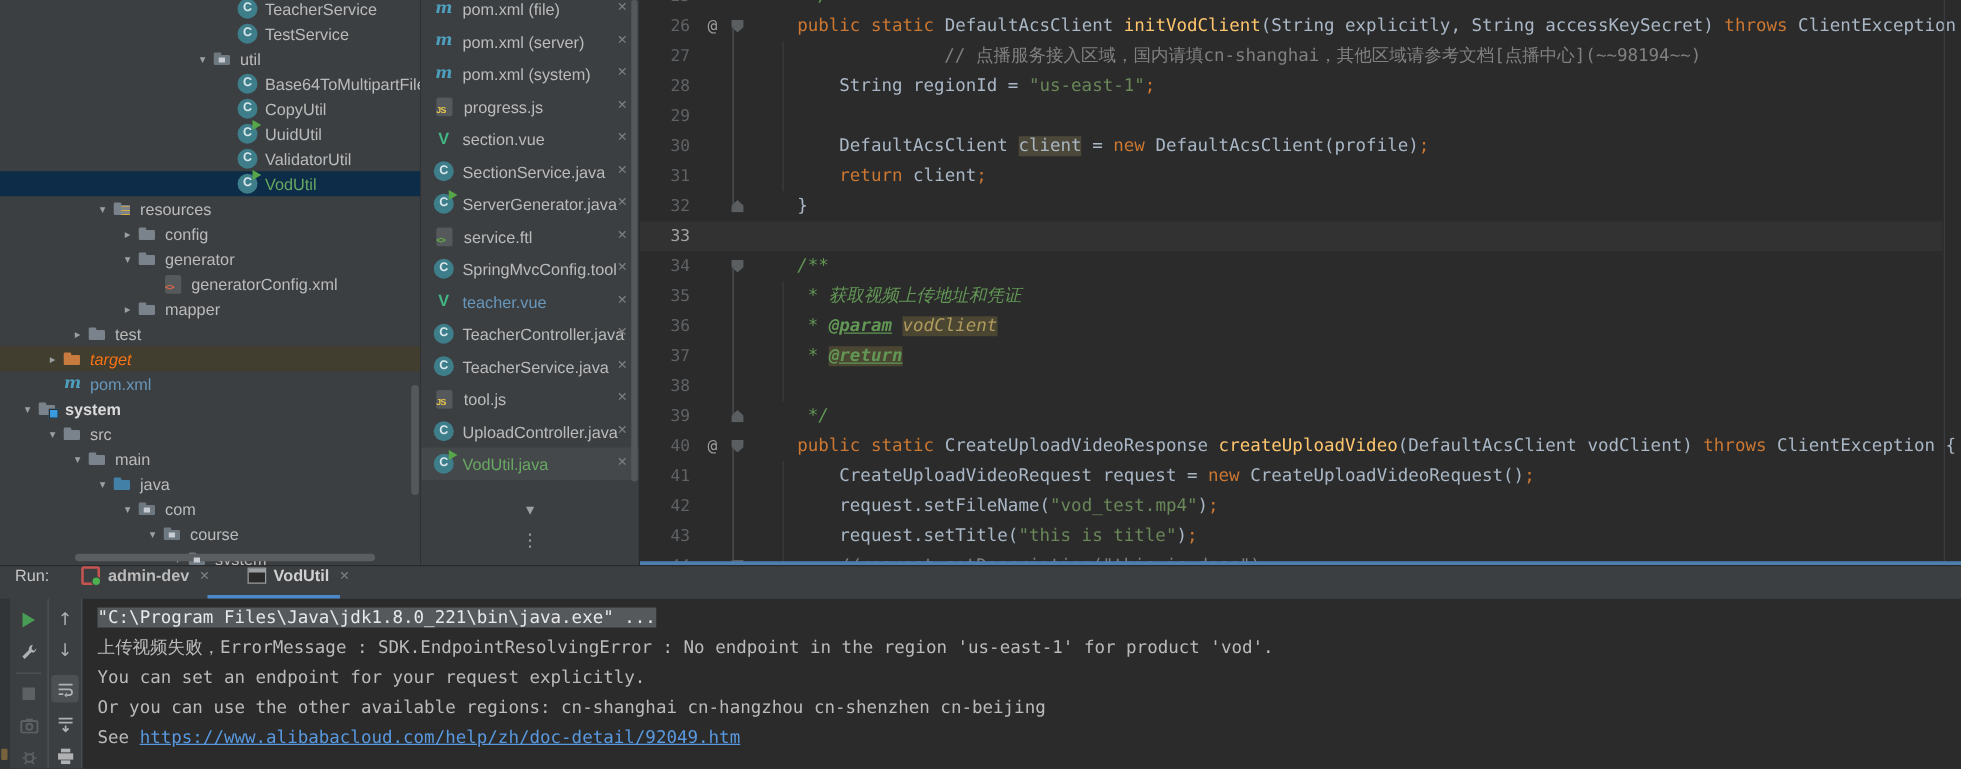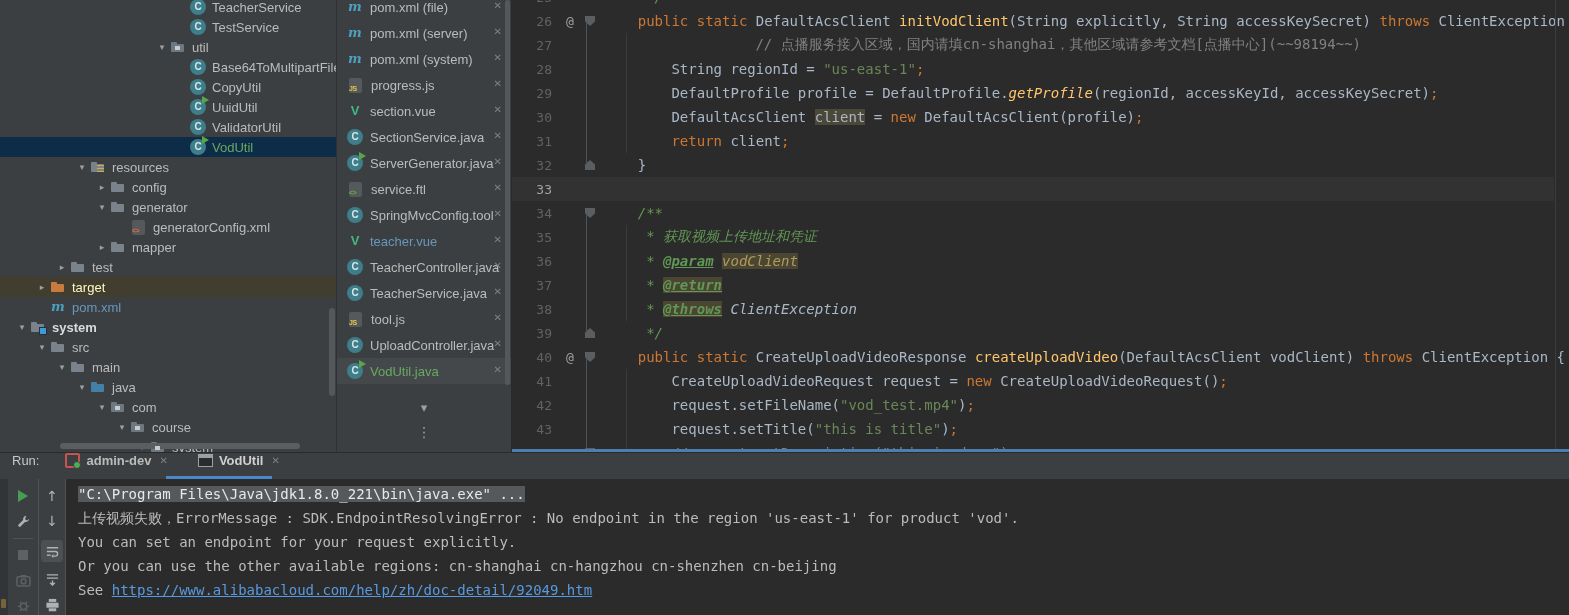--- a/index.html
+++ b/index.html
@@ -11,21 +11,21 @@
   .editor{position:absolute;left:512px;top:0;width:1057px;height:452px;background:#2B2B2B;overflow:hidden;}
   .run-panel{position:absolute;left:0;top:452px;width:1569px;height:163px;background:#3C3F41;border-top:1px solid #282A2B;}
   
   .trow{position:absolute;left:0;right:0;height:20px;display:flex;align-items:center;cursor:default;}
   .trow.selected{background:#0D2C47;}
   .trow.target{background:#413D2F;}
   .chev{width:16px;flex:none;color:#9DA0A3;font-size:9px;text-align:center;line-height:20px;}
   .tlabel{margin-left:6px;white-space:pre;color:#BBBBBB;}
   .lab-added{color:#69A862;}
   .lab-modified{color:#6897BB;}
-  .lab-target{color:#fef9c3;}
+  .lab-target{color:#f97316;font-style:italic;}
   .lab-root{color:#DADADA;font-weight:bold;}
   
   .ico{width:16px;height:16px;position:relative;display:inline-block;flex:none;}
   .fold-base::before{content:"";position:absolute;left:1px;top:5px;width:13px;height:8px;background:var(--fc,#7A838B);border-radius:1px;}
   .fold-base::after{content:"";position:absolute;left:1px;top:3px;width:6px;height:3px;background:var(--fc,#7A838B);border-radius:1px 1px 0 0;}
   .pkg-dot{position:absolute;left:5px;top:7px;width:5px;height:4px;background:#C6CCD1;z-index:2;}
   .res-lines{position:absolute;left:7px;top:6px;width:7px;height:7px;z-index:2;
      background:repeating-linear-gradient(#D8A93D 0 1px,transparent 1px 3px);}
   .proj-badge{position:absolute;right:-1px;bottom:0;width:6px;height:6px;background:#3B9BE0;border:1px solid #2B2D2E;z-index:2;}
   .ico-class{border-radius:50%;background:#3E7E8A;}
@@ -379,21 +379,20 @@
         <div class="crow" style="top: 57px;">
           <span class="gnum">28</span>
           <span class="gat"></span>
           <span class="gfold"></span>
           <pre class="cpre"><span class="p">        String regionId = </span><span class="s">"us-east-1"</span><span class="k">;</span></pre>
         </div>
         <div class="crow" style="top: 81px;">
           <span class="gnum">29</span>
           <span class="gat"></span>
           <span class="gfold"></span>
-          <pre class="cpre"><span class="p">        DefaultProfile profile = DefaultProfile.</span><span class="ms">getProfile</span><span class="p">(regionId, accessKeyId, accessKeySecret)</span><span class="k">;</span></pre>
         </div>
         <div class="crow" style="top: 105px;">
           <span class="gnum">30</span>
           <span class="gat"></span>
           <span class="gfold"></span>
           <pre class="cpre"><span class="p">        DefaultAcsClient </span><span class="hl">client</span><span class="p"> = </span><span class="k">new</span><span class="p"> DefaultAcsClient(profile)</span><span class="k">;</span></pre>
         </div>
         <div class="crow" style="top: 129px;">
           <span class="gnum">31</span>
           <span class="gat"></span>
@@ -437,21 +436,20 @@
         <div class="crow" style="top: 273px;">
           <span class="gnum">37</span>
           <span class="gat"></span>
           <span class="gfold"></span>
           <pre class="cpre"><span class="p">     </span><span class="d">* </span><span class="dtb">@return</span></pre>
         </div>
         <div class="crow" style="top: 297px;">
           <span class="gnum">38</span>
           <span class="gat"></span>
           <span class="gfold"></span>
-          <pre class="cpre"><span class="p">     </span><span class="d">* </span><span class="dtb">@throws</span><span class="d"> </span><span class="it">ClientException</span></pre>
         </div>
         <div class="crow" style="top: 321px;">
           <span class="gnum">39</span>
           <span class="gat"></span>
           <span class="gfold">
             <span class="fm end"></span>
           </span>
           <pre class="cpre"><span class="p">     </span><span class="d">*/</span></pre>
         </div>
         <div class="crow" style="top: 345px;">

